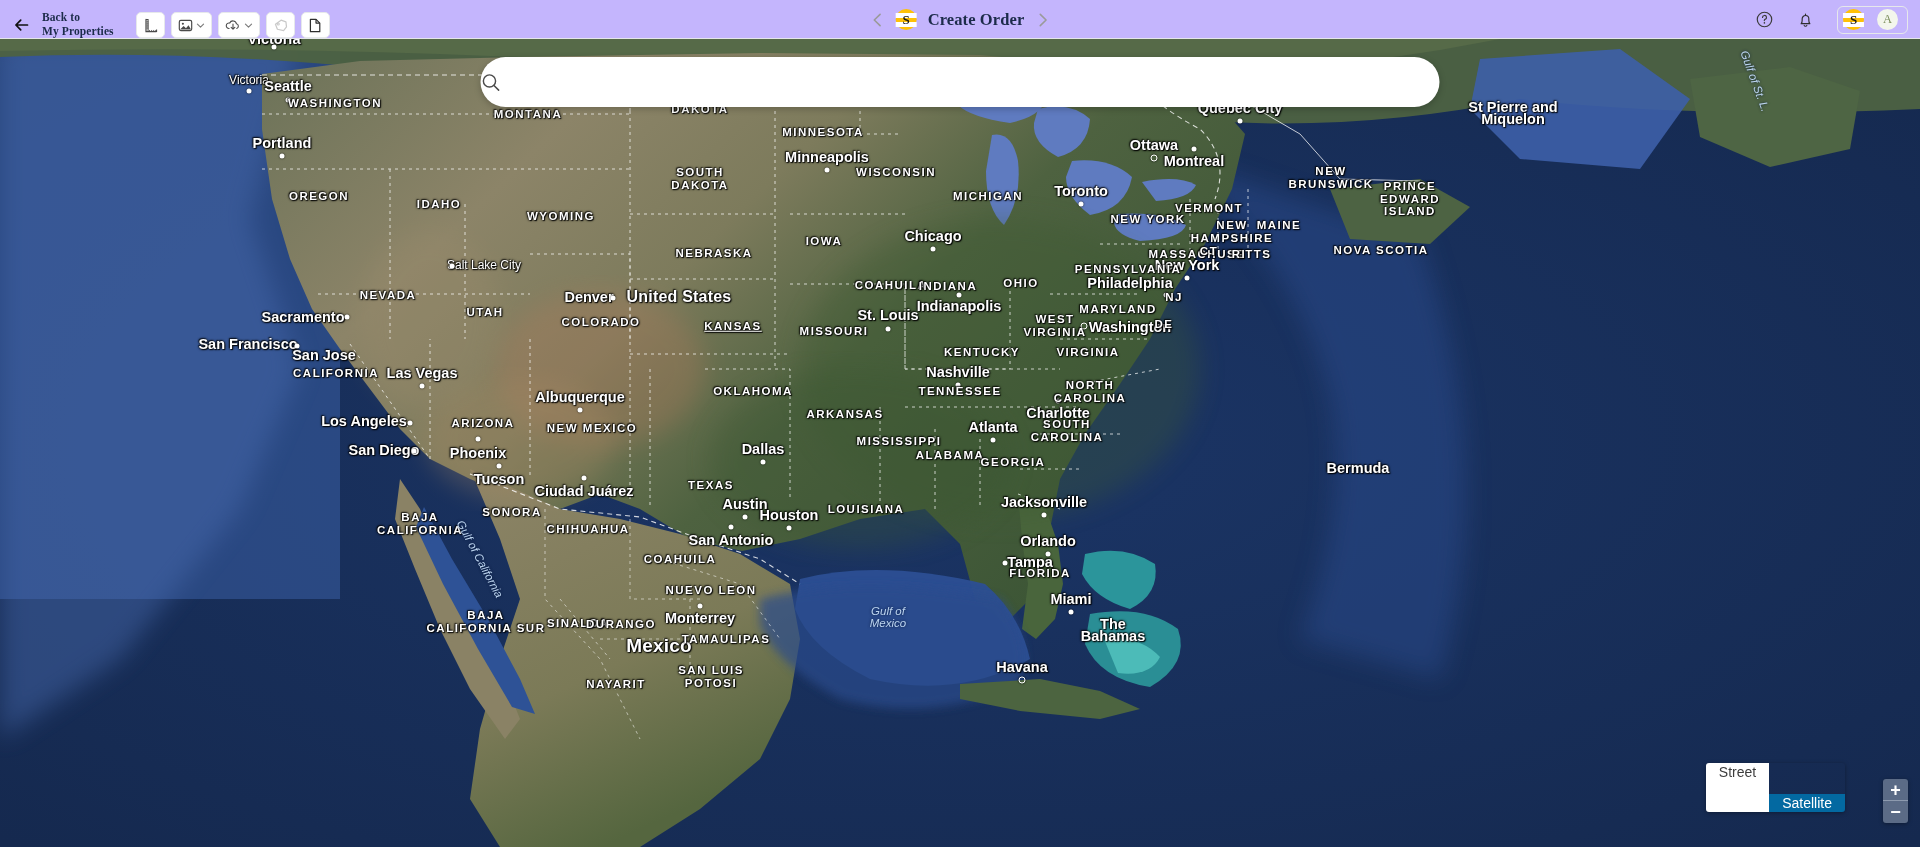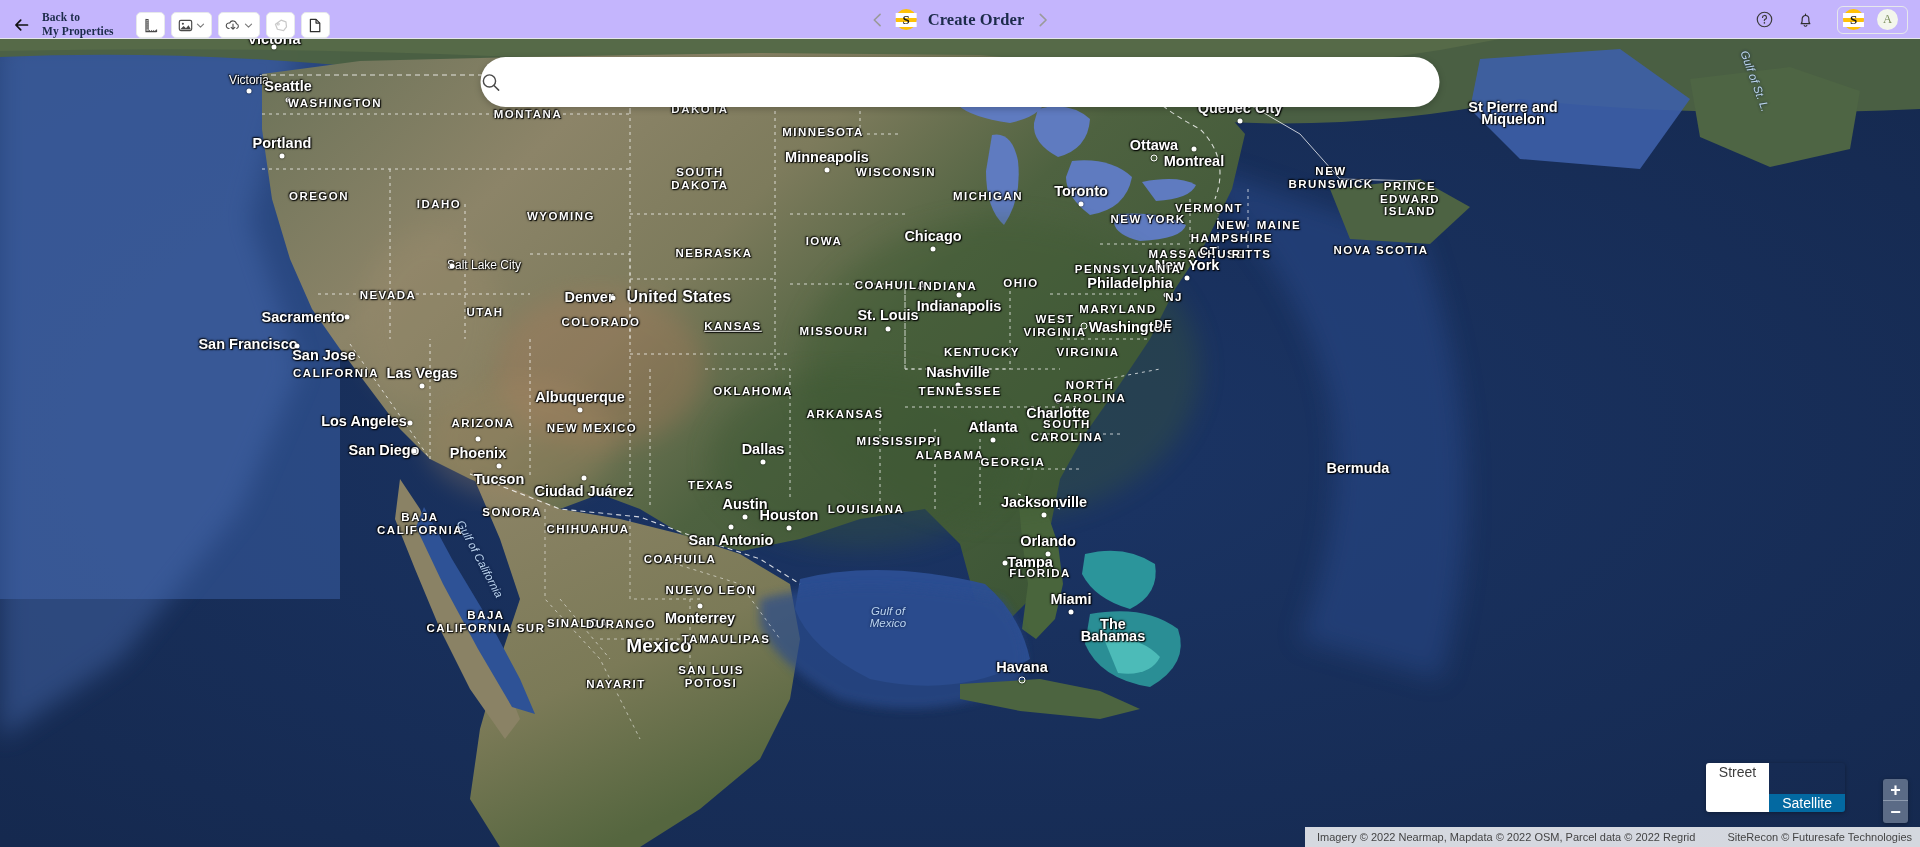--- a/index.html
+++ b/index.html
@@ -763,24 +763,20 @@
     <div id="basemap-toggle">
       <span class="bm-opt off">Street</span>
       <span class="bm-opt on">Satellite</span>
     </div>
 
     <div id="zoom-ctrl">
       <span class="zbtn plus">+</span>
       <span class="zbtn">−</span>
     </div>
 
-    <div id="attrib">
-      <span>Imagery © 2022 Nearmap, Mapdata © 2022 OSM, Parcel data © 2022 Regrid</span>
-      <span>SiteRecon © Futuresafe Technologies</span>
-    </div>
   </div>
 
   <div id="search-bar">
     <span class="search-ico">
       <svg width="21" height="21" viewBox="0 0 22 22">
         <circle cx="9.4" cy="9.4" r="6.4" fill="none" stroke="#4b4b4b" stroke-width="1.5"></circle>
         <path d="M14.1 14.1 19 19" stroke="#4b4b4b" stroke-width="1.6" stroke-linecap="round"></path>
       </svg>
     </span>
   </div>

